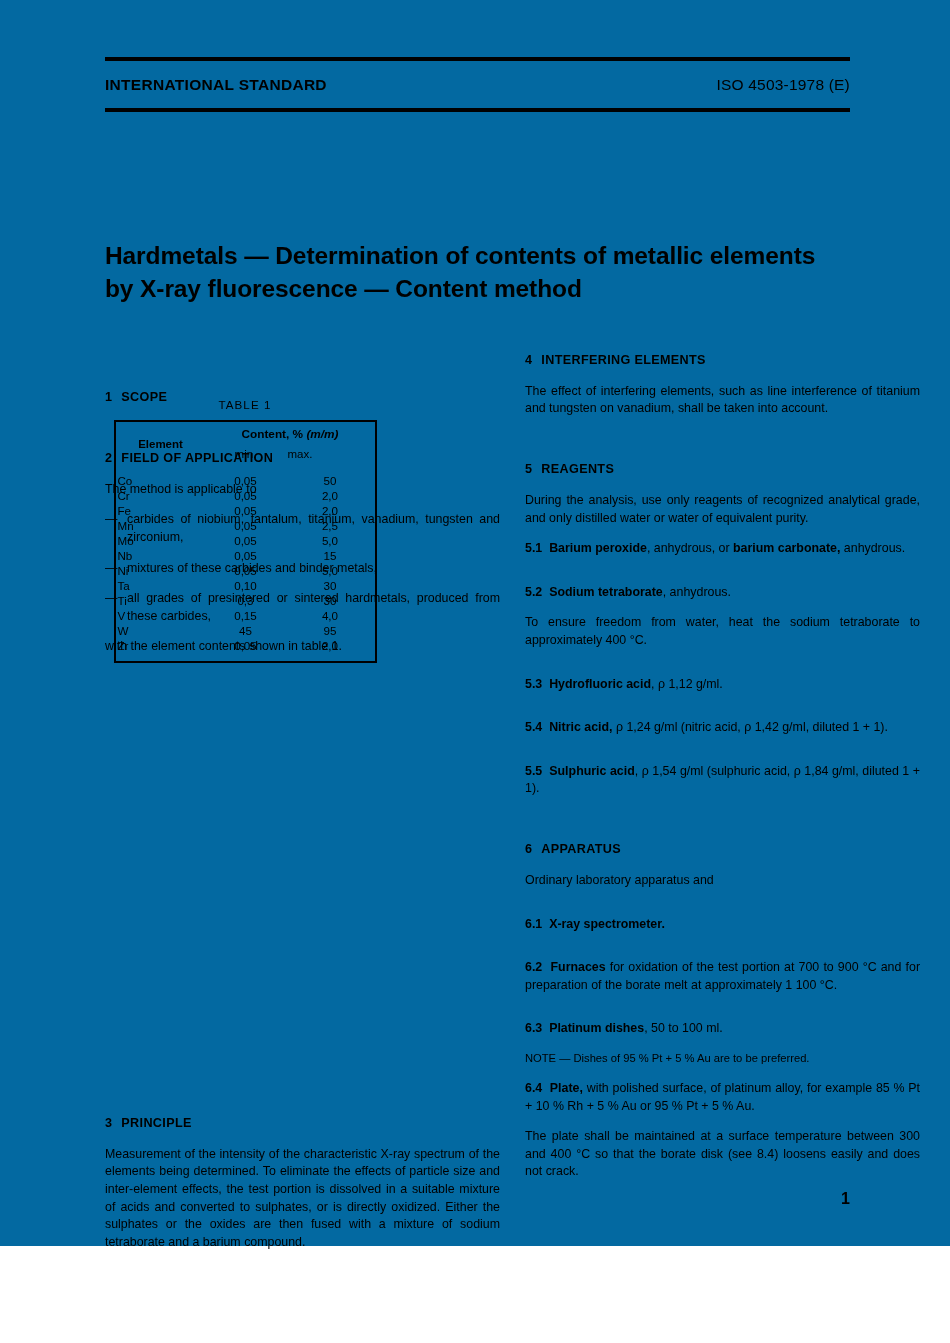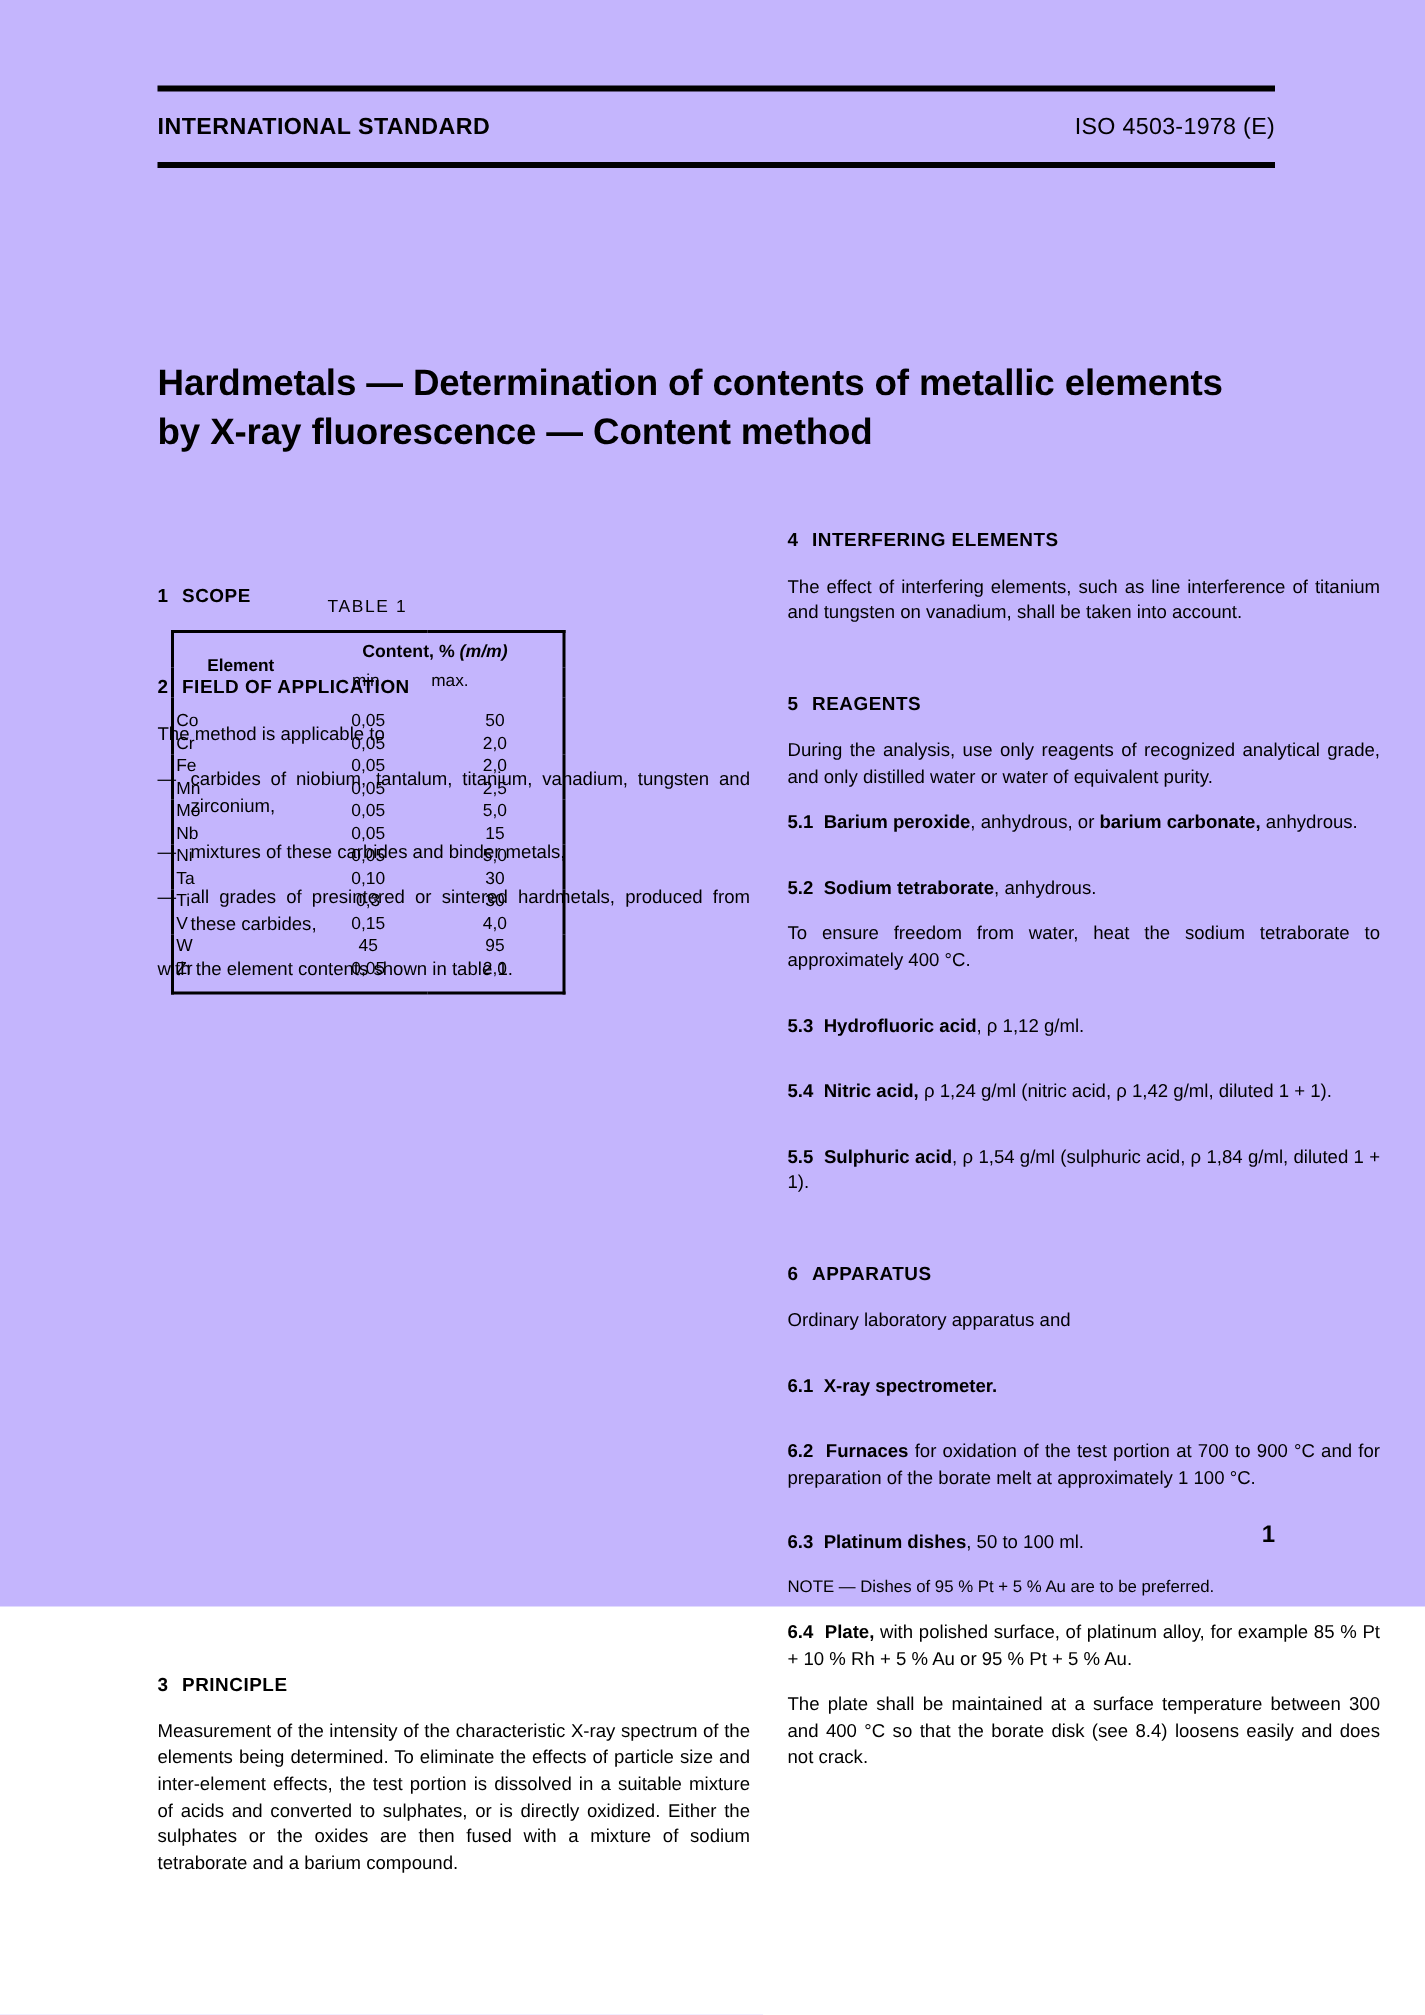--- a/index.html
+++ b/index.html
@@ -13,22 +13,22 @@
     position: relative;
     font-family: "Liberation Sans", sans-serif;
     color: #000000;
     overflow: hidden;
   }
 
   .page {
     position: absolute;
     left: 0; top: 0;
     width: 950px;
-    height: 1071px;
-    background: #c4b5fd;
+    height: 1246px;
+    background: #0369a1;
   }
 
   
   .header-row {
     position: absolute;
     left: 105px;
     top: 76px;
     width: 745px;
     display: flex;
     justify-content: space-between;

